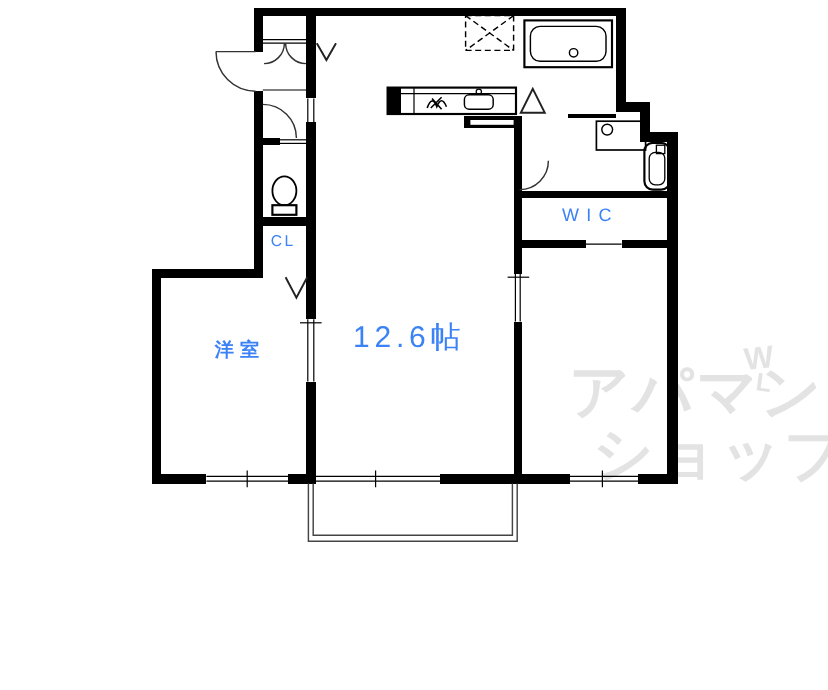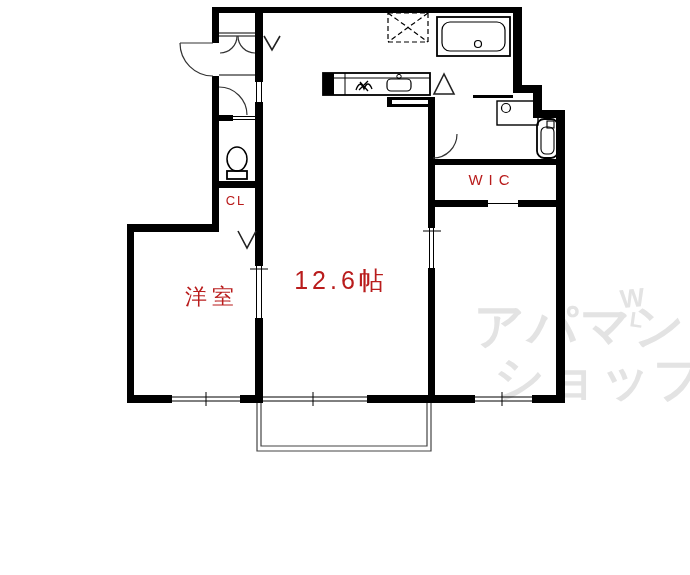--- a/index.html
+++ b/index.html
@@ -1,21 +1,21 @@
 <!DOCTYPE html>
 <html><head>
 <meta charset="utf-8">
 <style>
   html,body{margin:0;padding:0;background:#ffffff;}
   #stage{
     position:relative;width:690px;height:575px;background:#ffffff;overflow:hidden;
     font-family:"Liberation Sans", sans-serif;
   }
   .lbl{
-    position:absolute;color:#b91c1c;text-align:center;white-space:nowrap;
+    position:absolute;color:#3b82f6;text-align:center;white-space:nowrap;
     font-family:"Liberation Sans", sans-serif;
   }
   #wm{position:absolute;left:16px;top:0;width:690px;height:423px;z-index:1;}
   .wm-txt{
     position:absolute;color:#e3e3e3;font-weight:bold;white-space:nowrap;
     font-family:"Liberation Sans", sans-serif;letter-spacing:2px;
   }
   #plan-svg{position:absolute;left:0;top:0;z-index:2;}
   .labels{position:absolute;left:0;top:0;width:690px;height:575px;z-index:3;}
 </style>
@@ -151,18 +151,18 @@
       <g stroke="#000" fill="none">
         <rect x="537" y="119" width="21" height="39" rx="7" stroke-width="1.8"></rect>
         <rect x="541" y="127" width="13" height="27" rx="5" stroke-width="1.1"></rect>
         <rect x="547" y="121" width="7" height="7" stroke-width="1.1"></rect>
       </g>
     </g>
   </svg>
 
   <div class="labels">
     <div class="lbl" style="left:276px;top:264px;width:130px;font-size:25px;letter-spacing:4px;">12.6帖</div>
-    <div class="lbl" style="left:152px;top:282px;width:120px;font-size:22px;letter-spacing:5px;">洋室</div>
+    <div class="lbl" style="left:140px;top:282px;width:120px;font-size:16px;letter-spacing:5px;font-weight:bold;">洋室</div>
     <div class="lbl" style="left:440px;top:171px;width:104px;font-size:15px;letter-spacing:6px;">WIC</div>
     <div class="lbl" style="left:217px;top:193px;width:38px;font-size:13px;letter-spacing:2px;">CL</div>
   </div>
 
 </div>
 
 </body></html>

